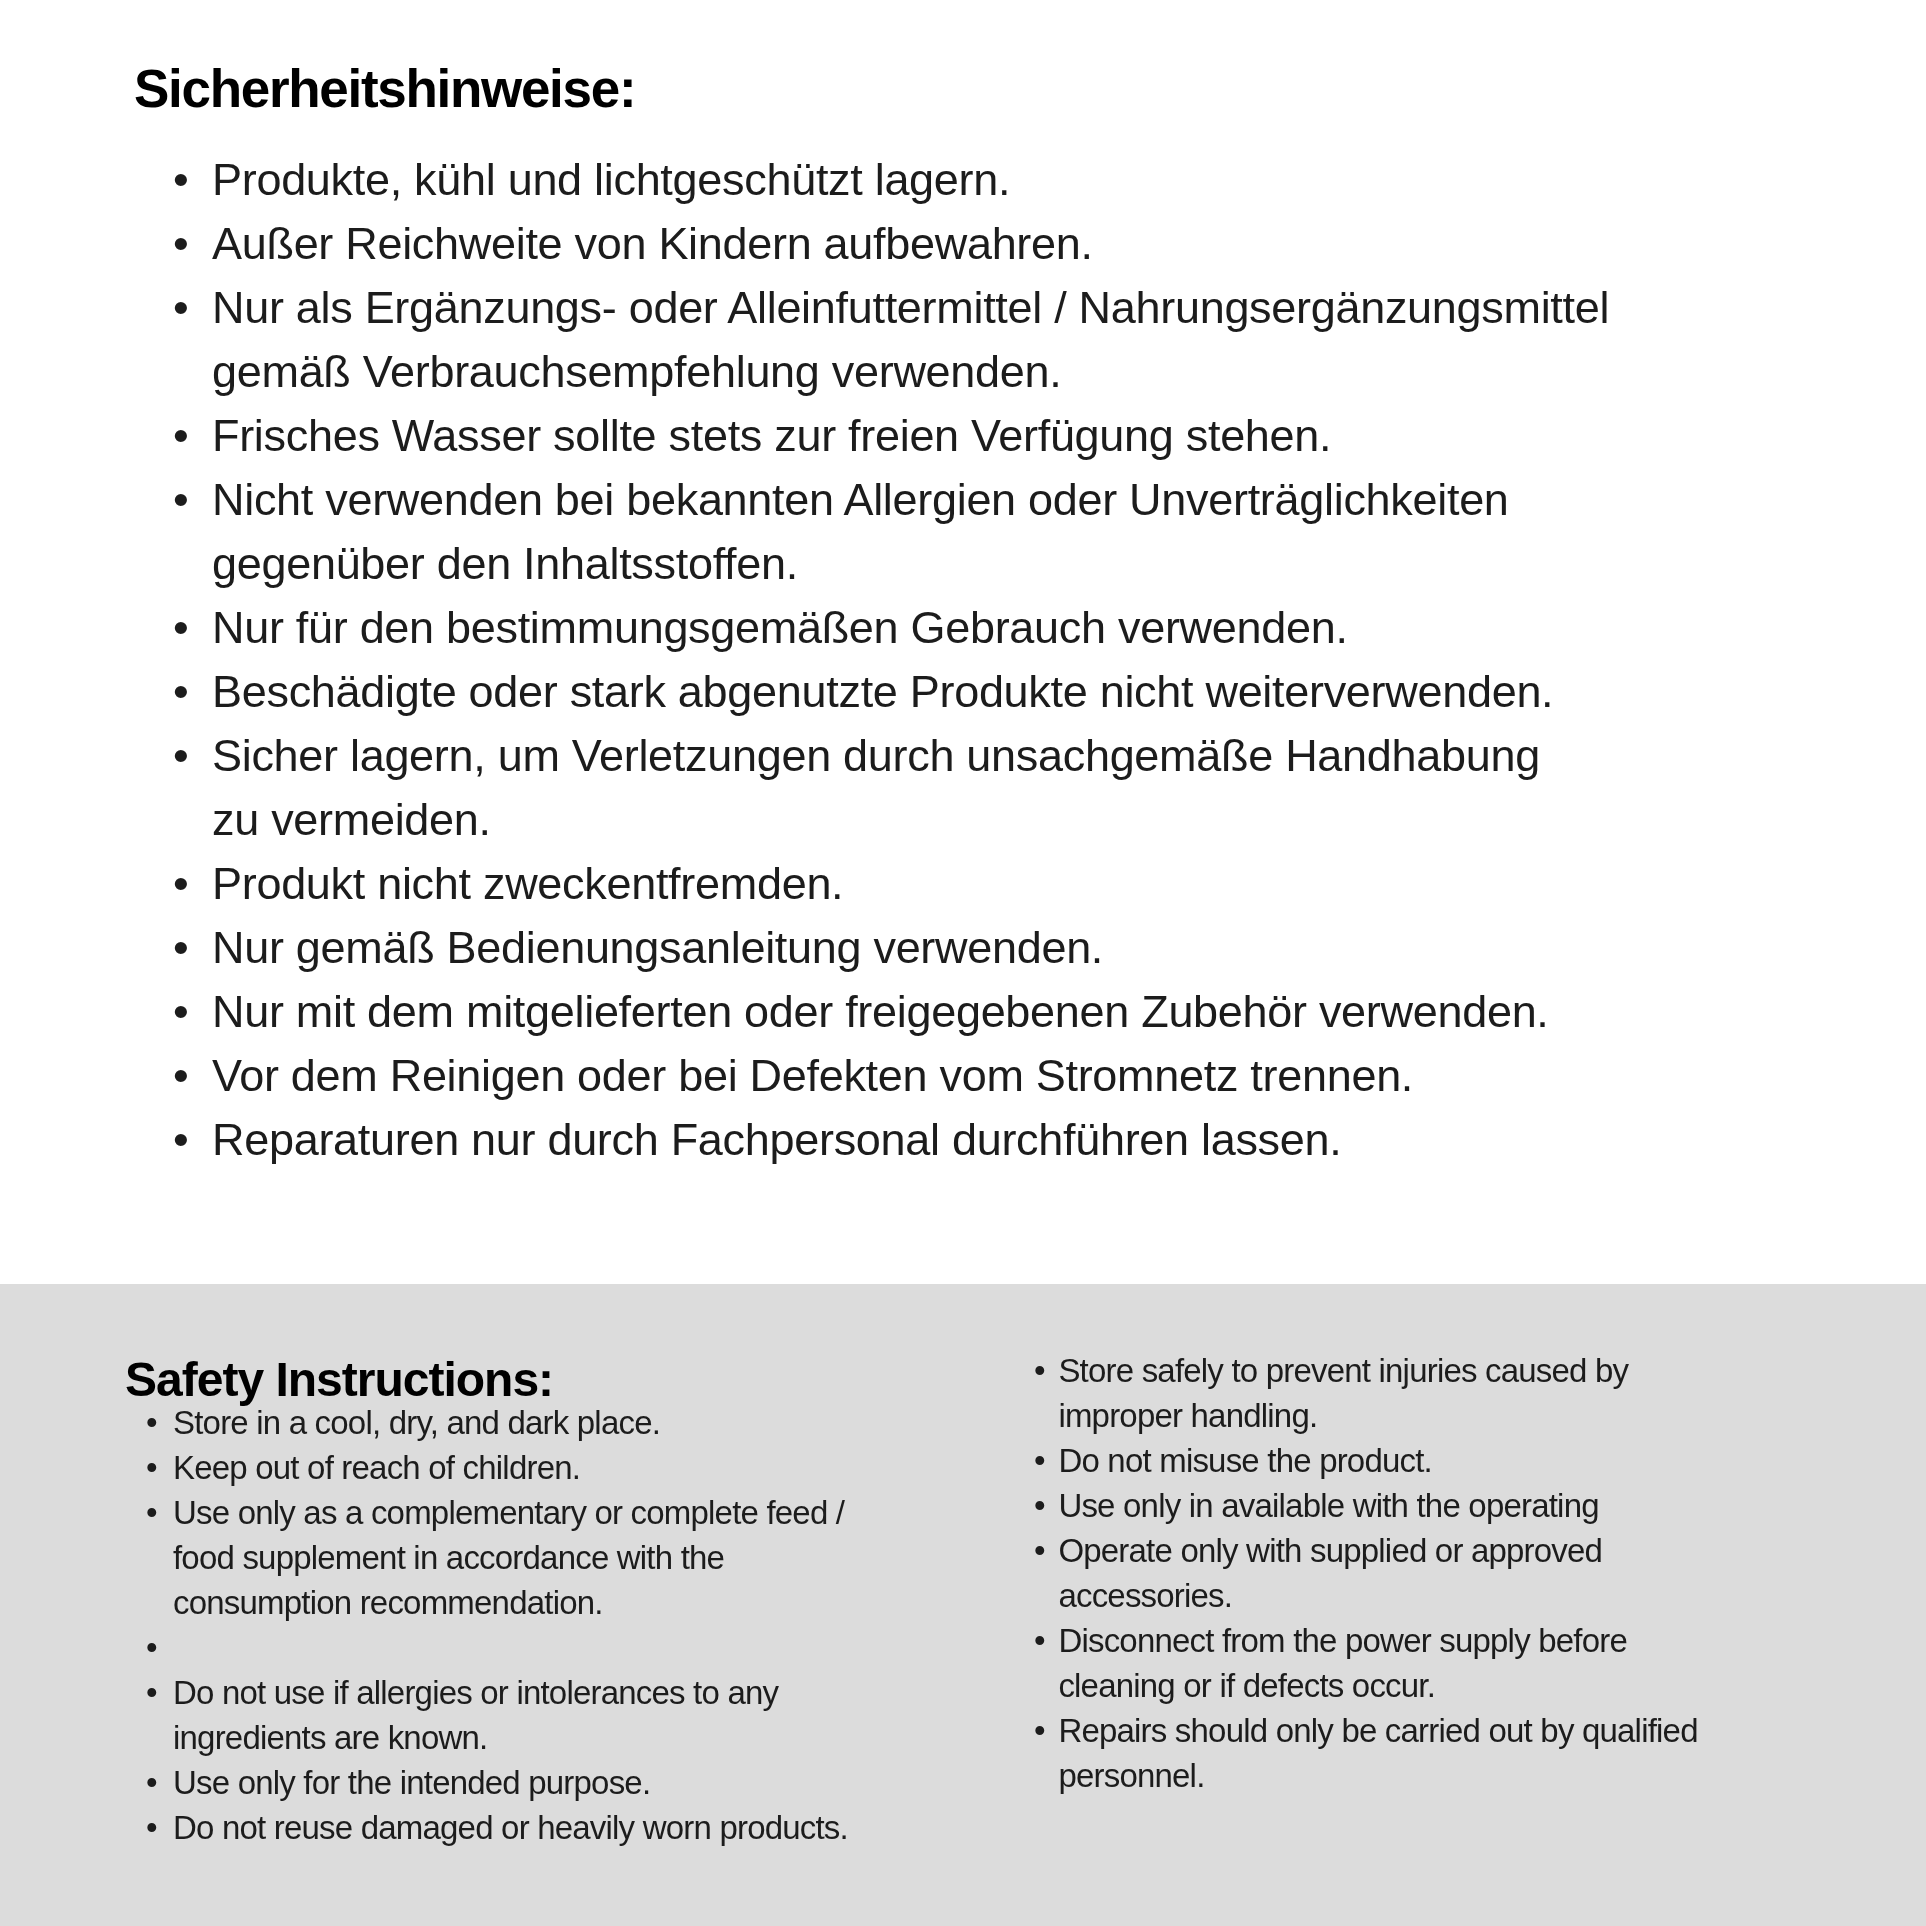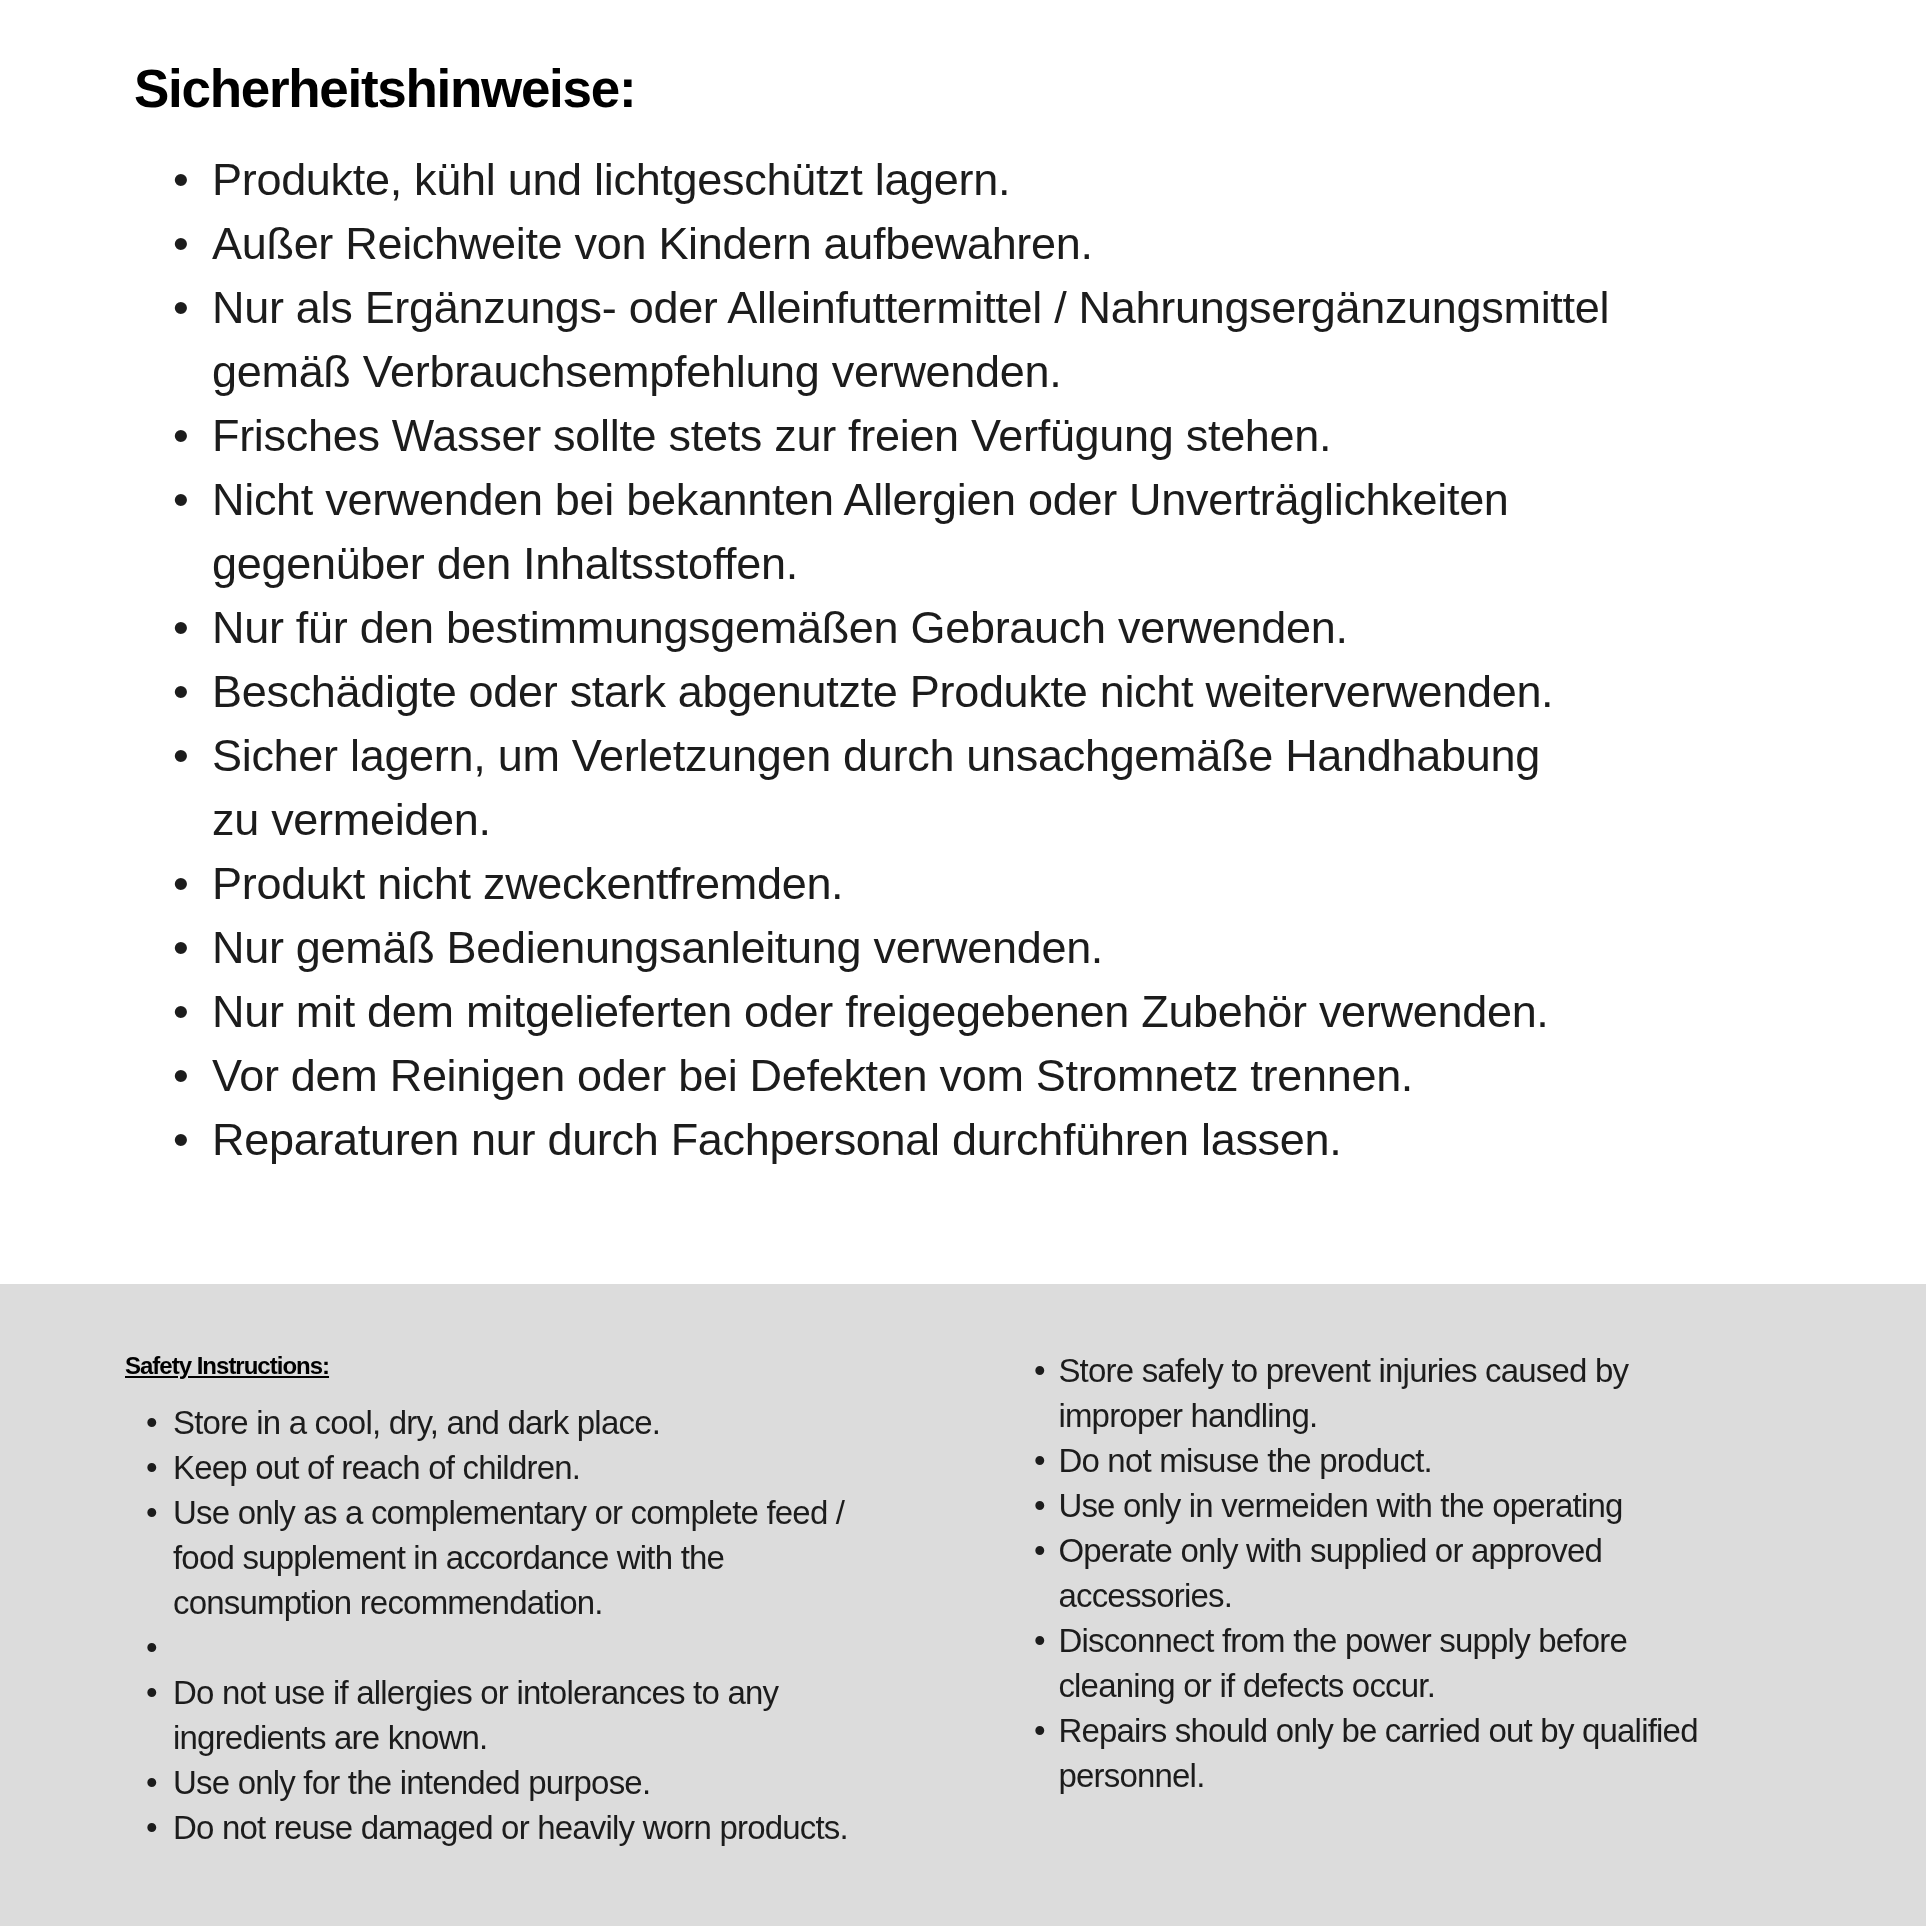--- a/index.html
+++ b/index.html
@@ -51,26 +51,25 @@
     left: 0;
     top: 1284px;
     width: 1926px;
     height: 642px;
   }
   .en-title {
     position: absolute;
     left: 125px;
     top: 1352px;
     margin: 0;
-    font-size: 24px;
+    font-size: 48px;
     font-weight: 700;
     letter-spacing: -1px;
     color: #000000;
     white-space: nowrap;
-    text-decoration: underline;
   }
   .en-col {
     position: absolute;
   }
   .en-col .row {
     display: flex;
     align-items: flex-start;
     height: 45px;
     line-height: 45px;
     font-size: 33px;
@@ -211,21 +210,21 @@
       <div class="row">
         <span class="blt"></span>
         <span class="txt">improper handling.</span>
       </div>
       <div class="row">
         <span class="blt">•</span>
         <span class="txt">Do not misuse the product.</span>
       </div>
       <div class="row">
         <span class="blt">•</span>
-        <span class="txt">Use only in vermeiden with the operating</span>
+        <span class="txt">Use only in available with the operating</span>
       </div>
       <div class="row">
         <span class="blt">•</span>
         <span class="txt">Operate only with supplied or approved</span>
       </div>
       <div class="row">
         <span class="blt"></span>
         <span class="txt">accessories.</span>
       </div>
       <div class="row">

